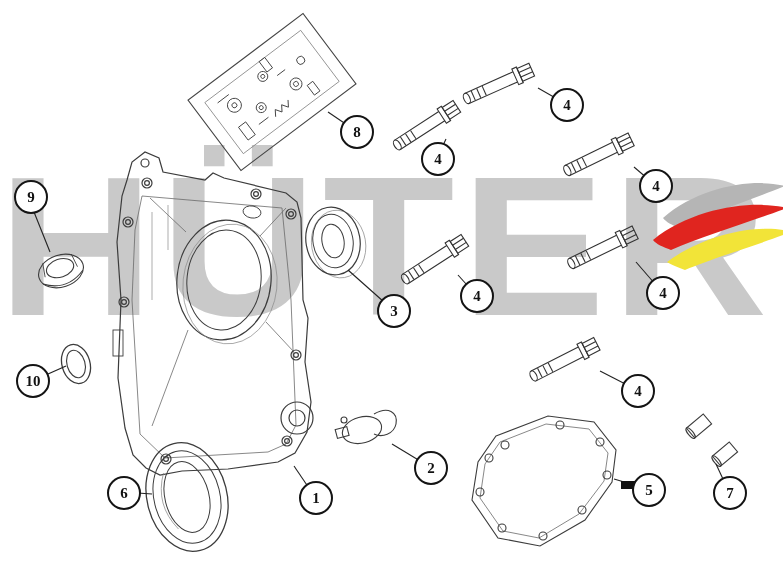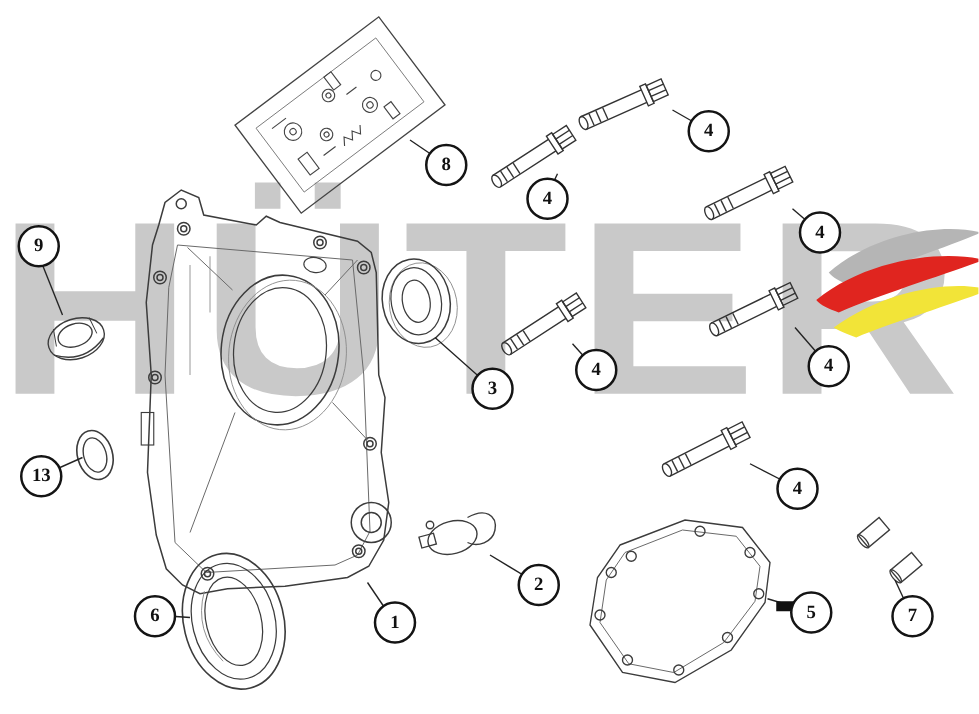--- a/index.html
+++ b/index.html
@@ -214,21 +214,21 @@
   </svg>
 
   <div class="callout" style="left:356px;top:131px">8</div>
   <div class="callout" style="left:437px;top:158px">4</div>
   <div class="callout" style="left:566px;top:104px">4</div>
   <div class="callout" style="left:655px;top:185px">4</div>
   <div class="callout" style="left:476px;top:295px">4</div>
   <div class="callout" style="left:662px;top:292px">4</div>
   <div class="callout" style="left:637px;top:390px">4</div>
   <div class="callout" style="left:30px;top:196px">9</div>
-  <div class="callout" style="left:32px;top:380px">13</div>
+  <div class="callout" style="left:32px;top:380px">10</div>
   <div class="callout" style="left:393px;top:310px">3</div>
   <div class="callout" style="left:430px;top:467px">2</div>
   <div class="callout" style="left:315px;top:497px">1</div>
   <div class="callout" style="left:123px;top:492px">6</div>
   <div class="callout" style="left:648px;top:489px">5</div>
   <div class="callout" style="left:729px;top:492px">7</div>
 
 </div>
 
 </body></html>

